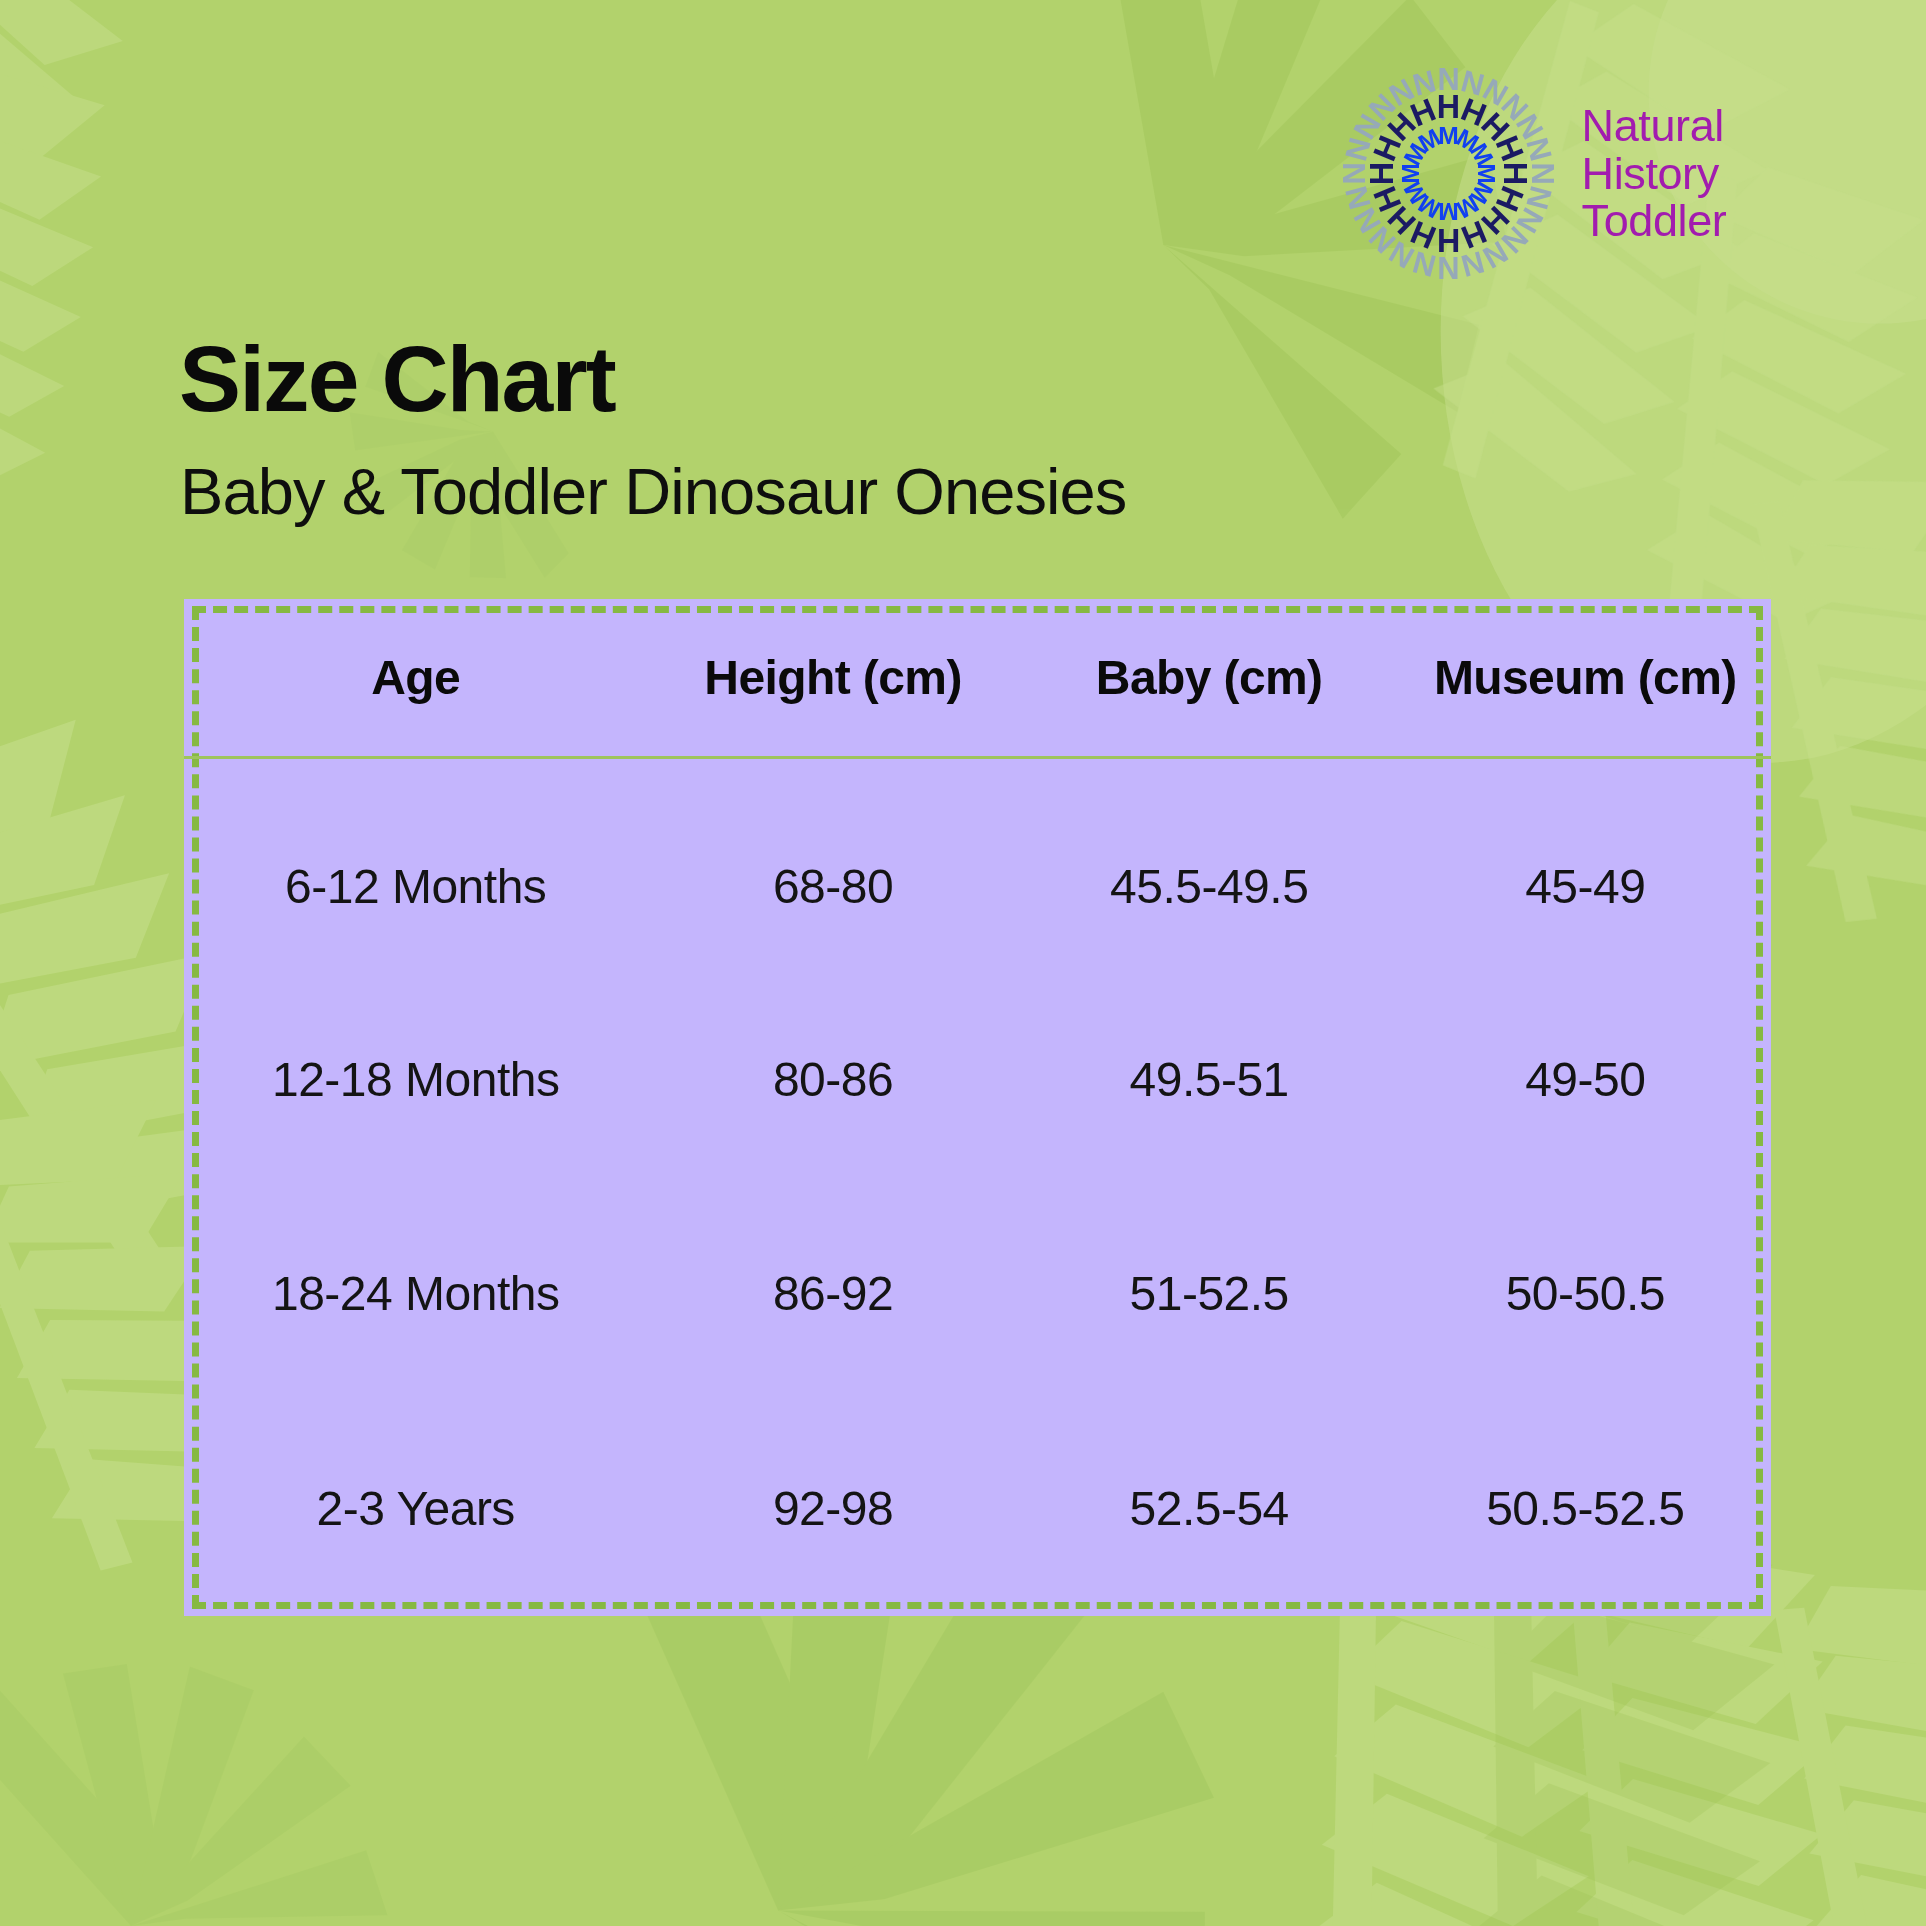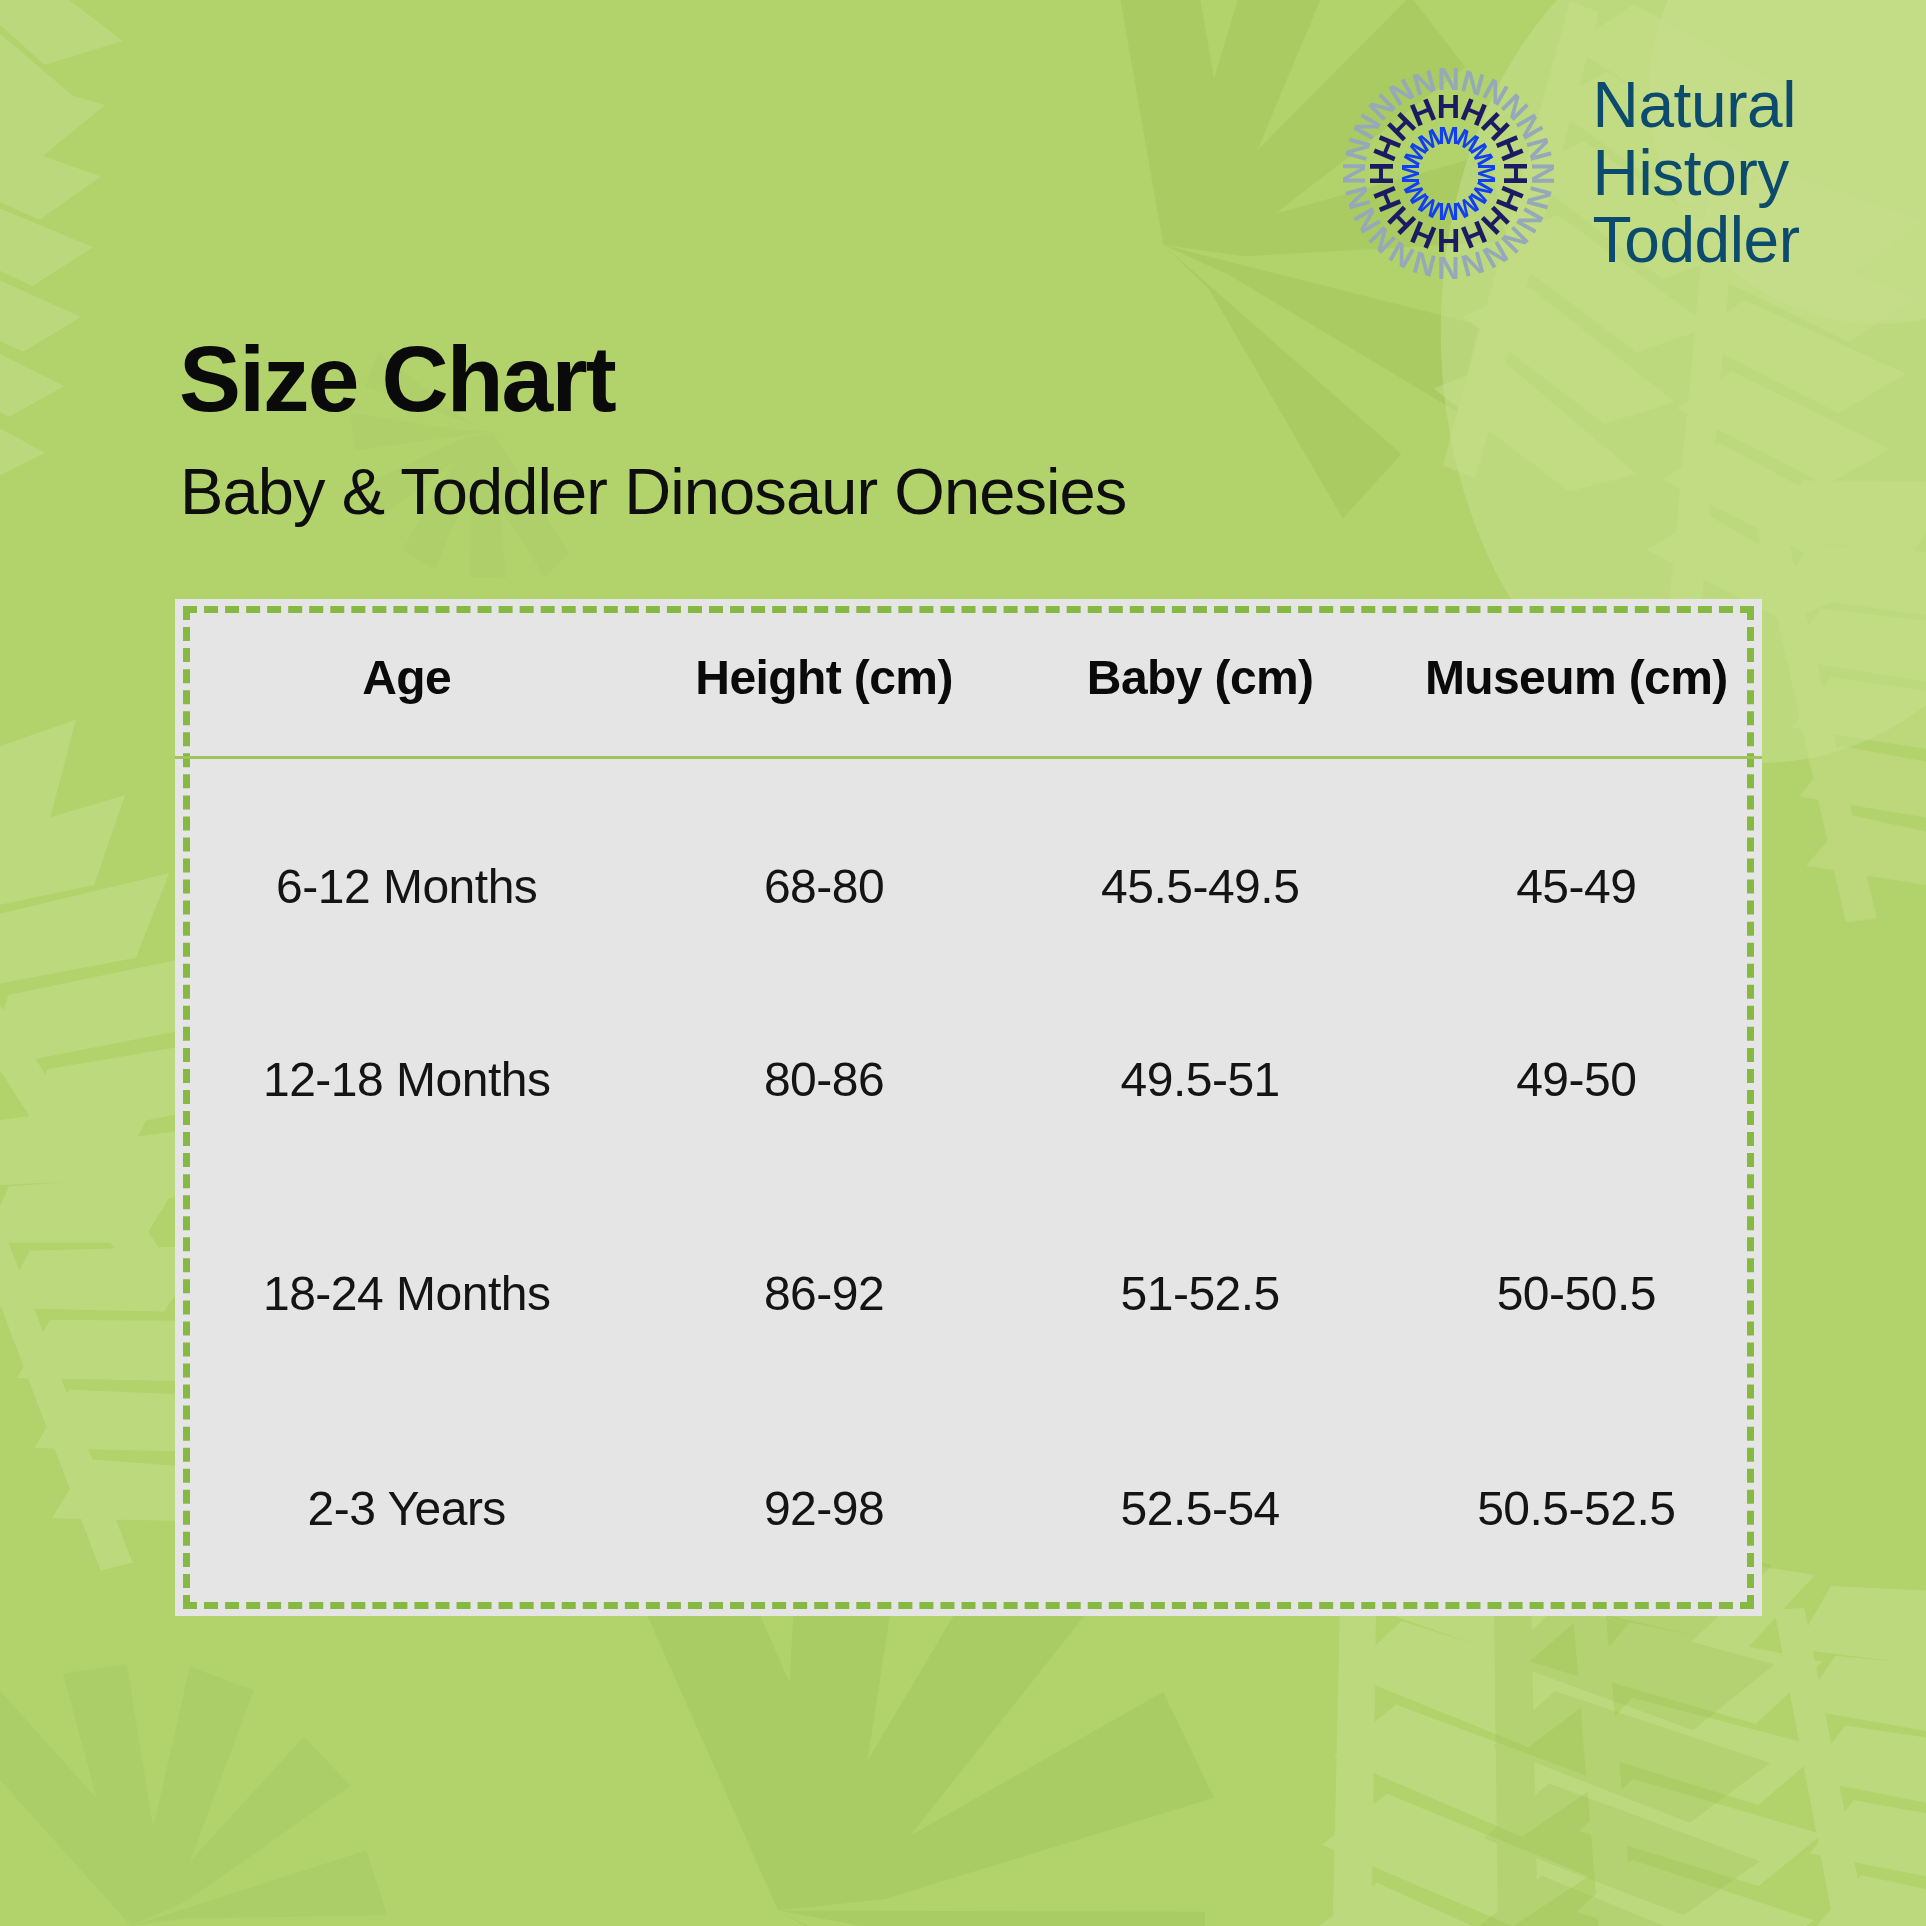--- a/index.html
+++ b/index.html
@@ -22,27 +22,26 @@
   }
   
   #logo-block {
     position:absolute;
     left:1337px; top:62px;
     width:478px; height:223px;
     display:flex; align-items:center; gap:21.6px;
   }
   #logo-mark { width:223px; height:223px; flex:0 0 223px; }
   #logo-words {
-    color:#0c4a6e;
-    font-size:64px;
+    color:#a21caf;
+    font-size:45px;
     line-height:1.06;
     font-weight:400;
     letter-spacing:-0.4px;
     white-space:nowrap;
-    margin-left:11px;
   }
   
   #page-title {
     position:absolute;
     left:179px; top:333px;
     font-size:93px;
     font-weight:700;
     color:#0a0a0a;
     letter-spacing:-1.9px;
     line-height:1;
@@ -52,23 +51,23 @@
     left:180px; top:459px;
     font-size:65px;
     font-weight:400;
     color:#0e0e0e;
     letter-spacing:-0.9px;
     line-height:1;
   }
   
   #size-card {
     position:absolute;
-    left:175px; top:599px;
+    left:184px; top:599px;
     width:1587px; height:1017px;
-    background:#e5e5e5;
+    background:#c4b5fd;
   }
   #dash-frame {
     position:absolute;
     left:7.7px; top:7px; right:7.7px; bottom:7px;
     border:7px dashed #86b942;
   }
   #size-table {
     position:absolute; inset:0;
     width:100%; height:100%;
     border-collapse:collapse;

